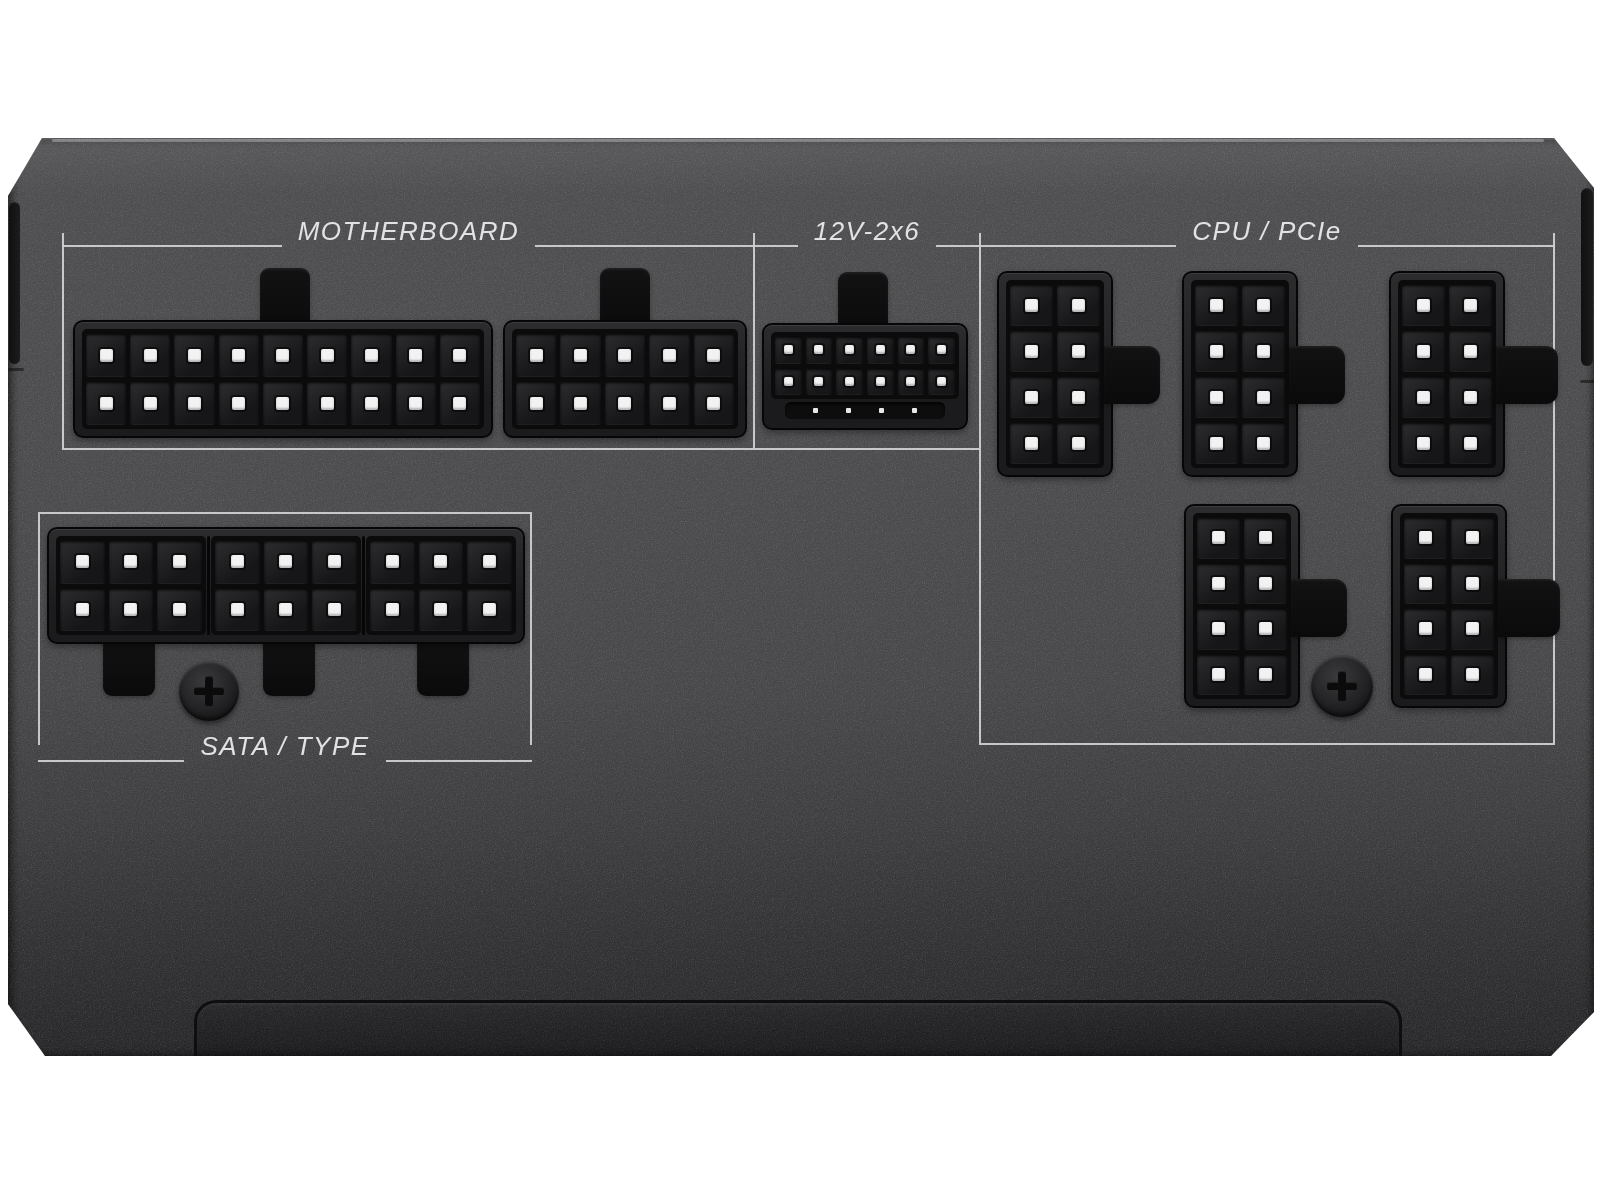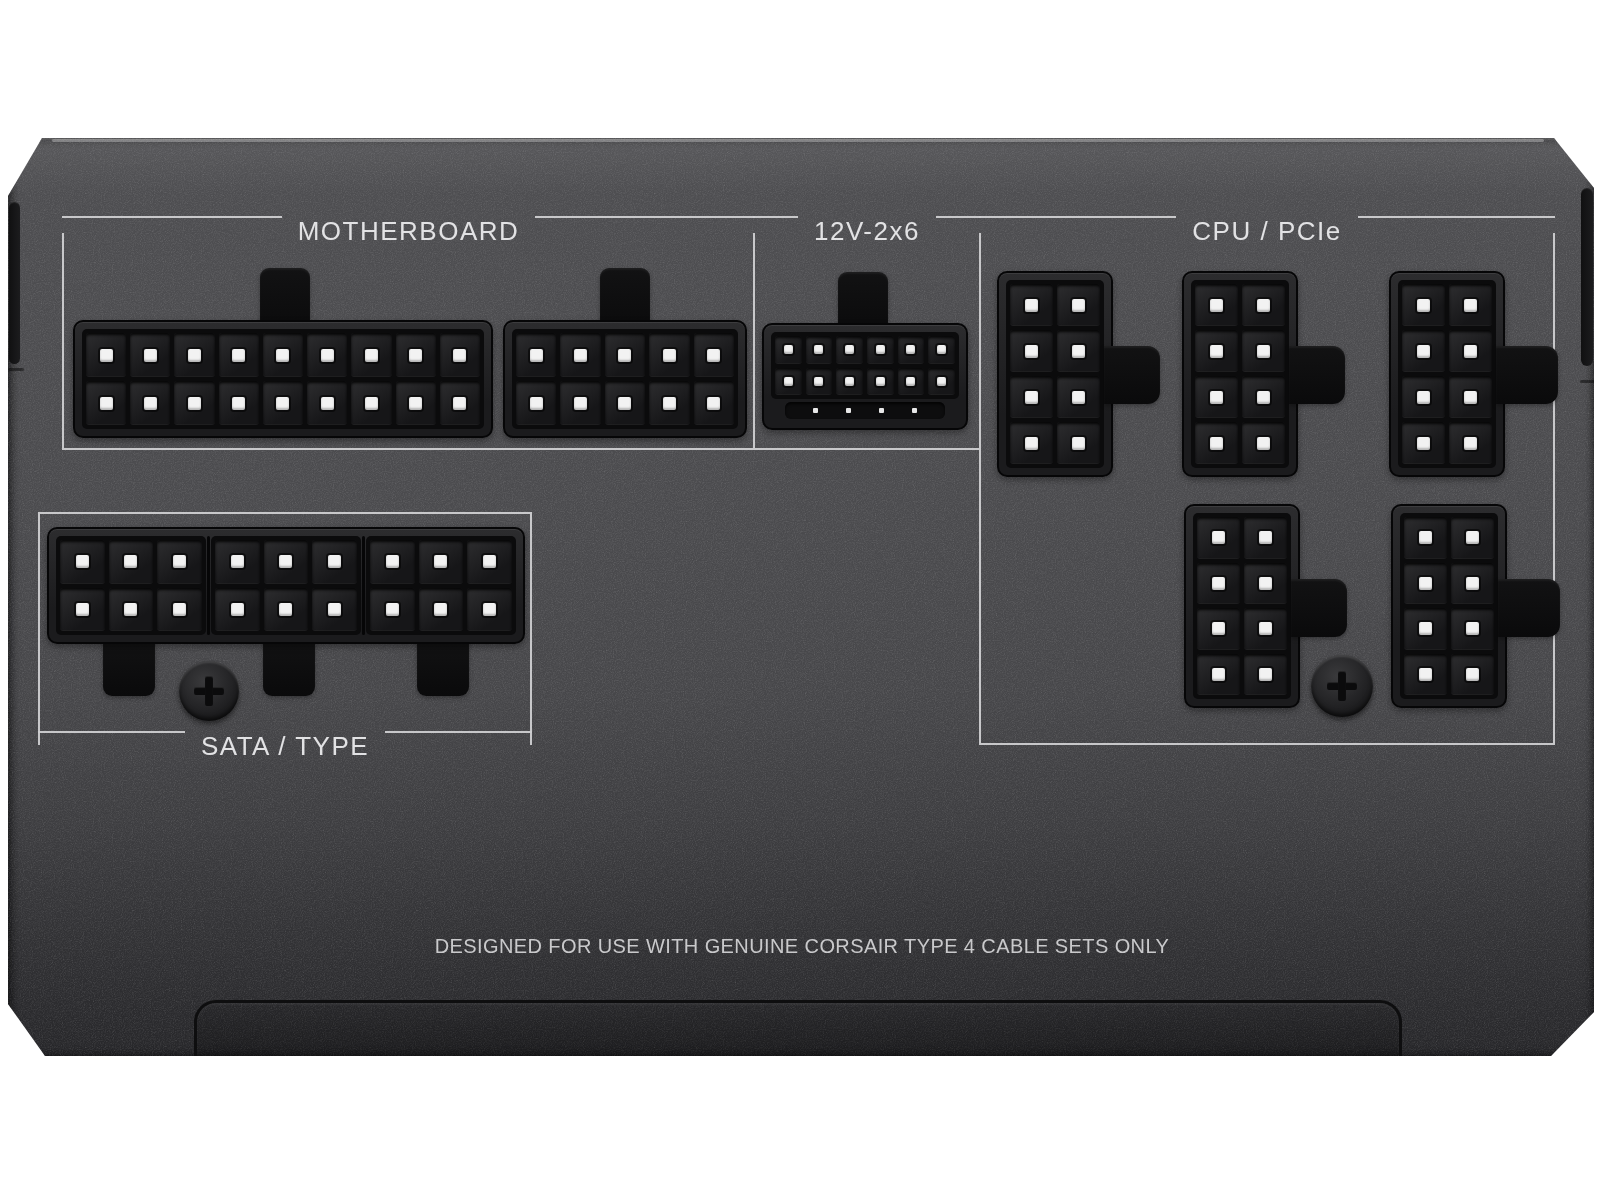--- a/index.html
+++ b/index.html
@@ -26,21 +26,21 @@
   
   .lip{position:absolute;left:186px;top:862px;width:1202px;height:60px;
     border:3px solid #0e0e0f;border-bottom:none;border-radius:22px 22px 0 0;
     background:linear-gradient(180deg,rgba(0,0,0,.10),rgba(0,0,0,.30));
     box-shadow:inset 0 2px 2px rgba(255,255,255,.05);}
   
   .sec-box{position:absolute;border:2px solid rgba(207,207,209,.95);box-sizing:border-box;}
   .sec-box.no-top{border-top:none;}
   .sec-box.no-bottom{border-bottom:none;}
   .sec-box.no-left{border-left:none;}
-  .legend{position:absolute;left:-2px;right:-2px;top:-17px;display:flex;align-items:flex-start;z-index:1;}
+  .legend{position:absolute;left:-2px;right:-2px;top:-17px;display:flex;align-items:flex-end;z-index:1;font-style:italic;}
   .legend.bottom{top:auto;bottom:-17px;}
   .legend::before,.legend::after{content:"";flex:1;height:2px;background:rgba(207,207,209,.95);}
   .legend span{padding:0 16px;font-size:26px;letter-spacing:1.5px;color:#e2e2e4;white-space:nowrap;}
   
   .conn{position:absolute;box-sizing:border-box;display:flex;flex-direction:column;
     background:linear-gradient(180deg,#2c2c2e,#1b1b1d 70%);
     border:2px solid #060607;border-radius:10px;padding:7px;z-index:3;
     box-shadow:0 3px 6px rgba(0,0,0,.35),inset 0 1px 0 rgba(255,255,255,.08);}
   .pins{display:grid;gap:4px;padding:4px;background:#0b0b0c;border-radius:5px;flex:1;box-sizing:border-box;}
   .cell{position:relative;border-radius:3px;display:flex;align-items:center;justify-content:center;
@@ -470,15 +470,14 @@
           </div>
           <div class="cell">
             <div class="pin"></div>
           </div>
         </div>
     </div>
 
     <div class="screw" style="left:171px;top:523px;width:60px;height:60px;"></div>
     <div class="screw" style="left:1303px;top:517px;width:62px;height:62px;"></div>
 
-    <div class="notice">DESIGNED FOR USE WITH GENUINE CORSAIR TYPE 4 CABLE SETS ONLY</div>
   </div>
 </div>
 
 </body></html>

